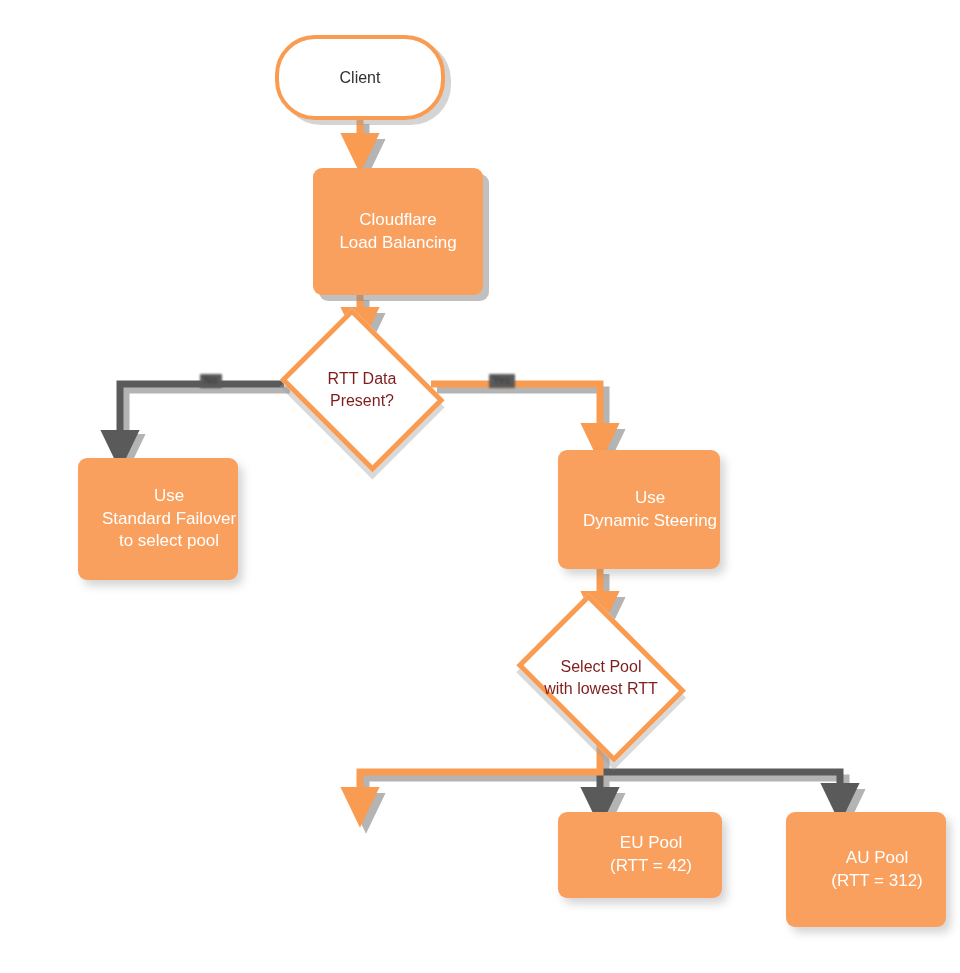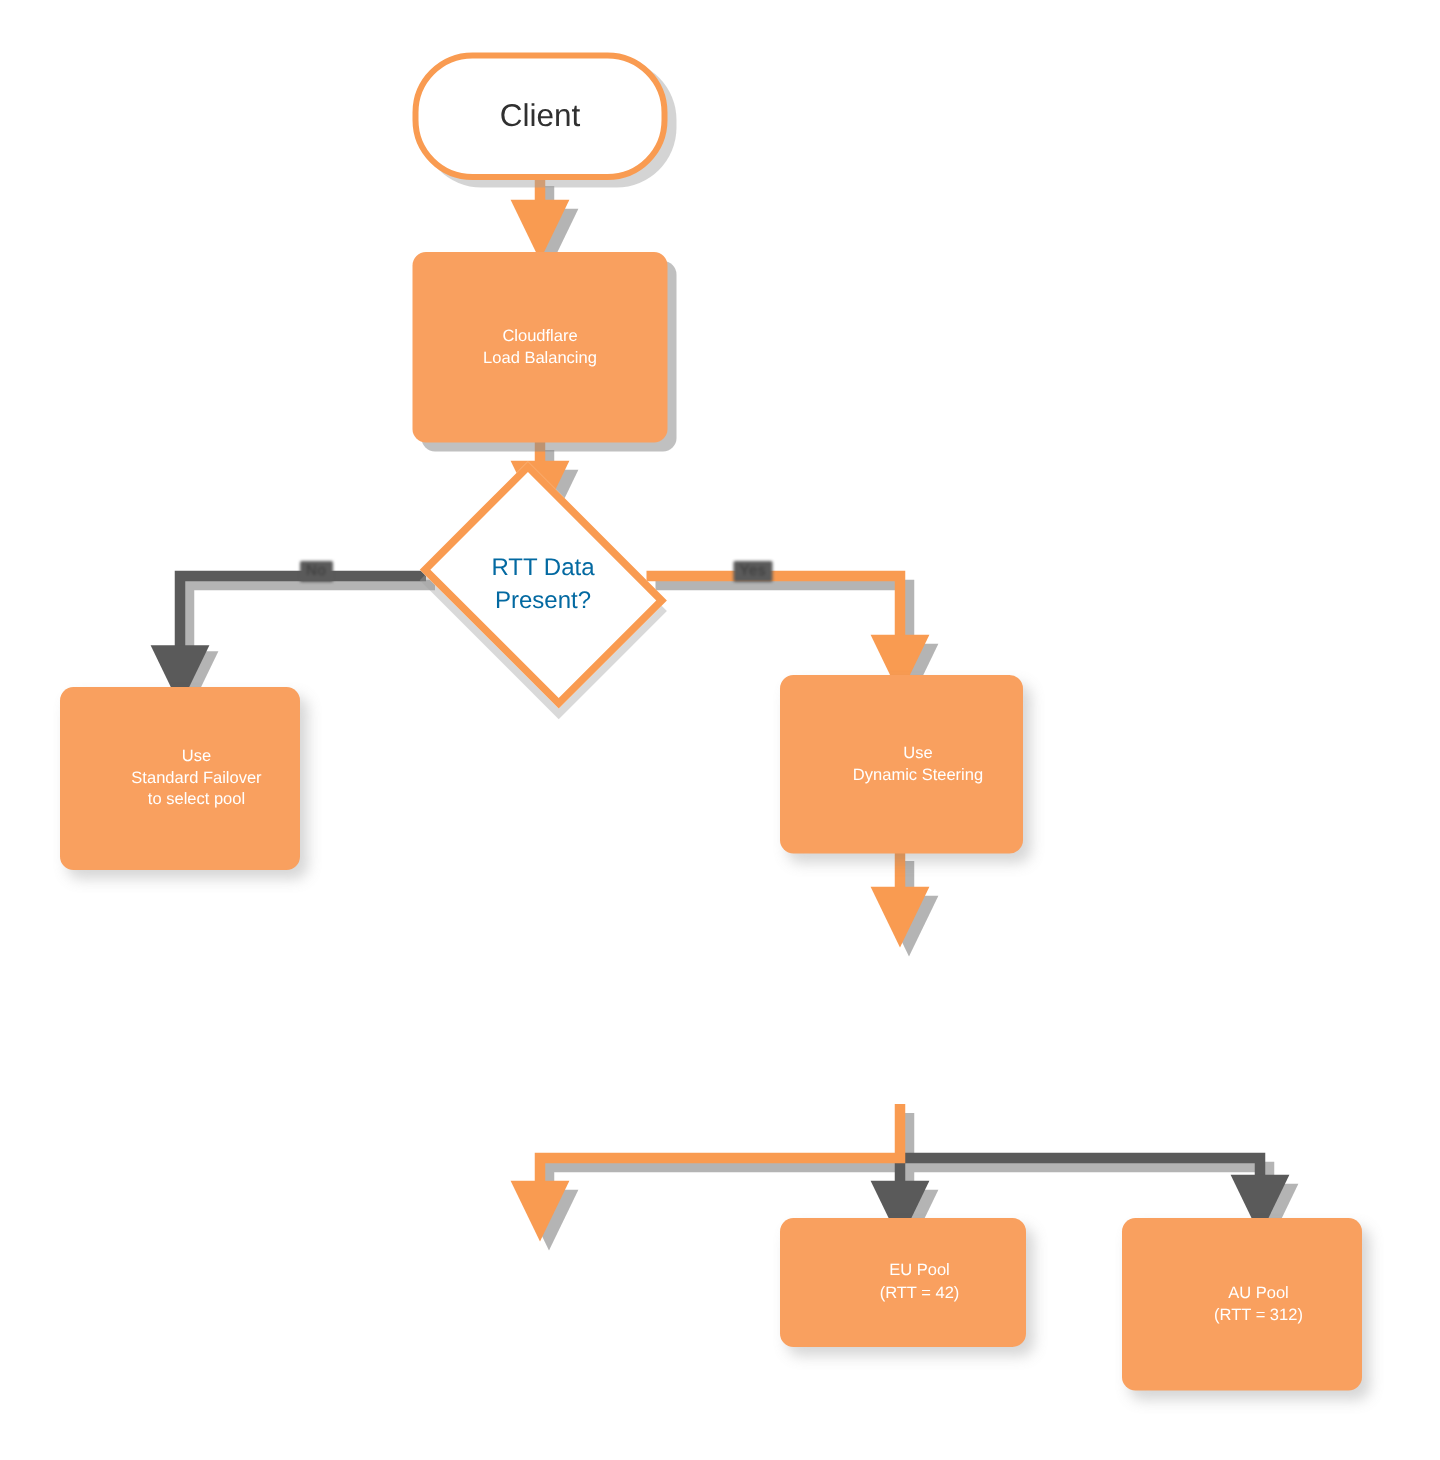--- a/index.html
+++ b/index.html
@@ -31,40 +31,41 @@
     display: flex;
     align-items: center;
     justify-content: center;
     text-align: center;
     z-index: 5;
   }
   .node-proc {
     background: #F9A05F;
     border-radius: 9px;
     color: #ffffff;
-    font-size: 11px;
+    font-size: 17px;
     line-height: 1.35;
     box-shadow: 6px 6px 0 0 rgba(140,140,140,0.55);
+    margin-left: 38px;
   }
   .node-proc.soft {
     box-shadow: 5px 6px 9px 0 rgba(120,120,120,0.30);
     padding-left: 22px;
   }
   .node-term {
     background: #ffffff;
     border: 4px solid #F99B51;
     border-radius: 40px;
     color: #303030;
-    font-size: 21px;
+    font-size: 16px;
     box-shadow: 6px 5px 0 0 rgba(160,160,160,0.45);
     align-items: center;
   }
   .node-dec {
     background: transparent;
-    color: #0369a1;
+    color: #7f1d1d;
     font-size: 16px;
     line-height: 1.35;
   }
   .node-dec .dia {
     position: absolute;
     left: 50%;
     top: 50%;
     width: 71%;
     height: 71%;
     transform: translate(-50%,-50%) rotate(45deg);
@@ -165,20 +166,27 @@
     </span>
   </div>
 
   <div class="node node-proc soft" style="left:520px; top:450px; width:162px; height:119px;">
     <span>
       <span class="nl">Use</span>
       <span class="nl">Dynamic Steering</span>
     </span>
   </div>
 
+  <div class="node node-dec" style="left:511px; top:613px; width:180px; height:130px;">
+    <span class="dia"></span>
+    <span class="dlabel">
+      <span class="nl">Select Pool</span>
+      <span class="nl">with lowest RTT</span>
+    </span>
+  </div>
 
 
   <div class="node node-proc soft" style="left:520px; top:812px; width:164px; height:86px;">
     <span>
       <span class="nl">EU Pool</span>
       <span class="nl">(RTT = 42)</span>
     </span>
   </div>
 
   <div class="node node-proc soft" style="left:748px; top:812px; width:160px; height:115px;justify-content:center;">

